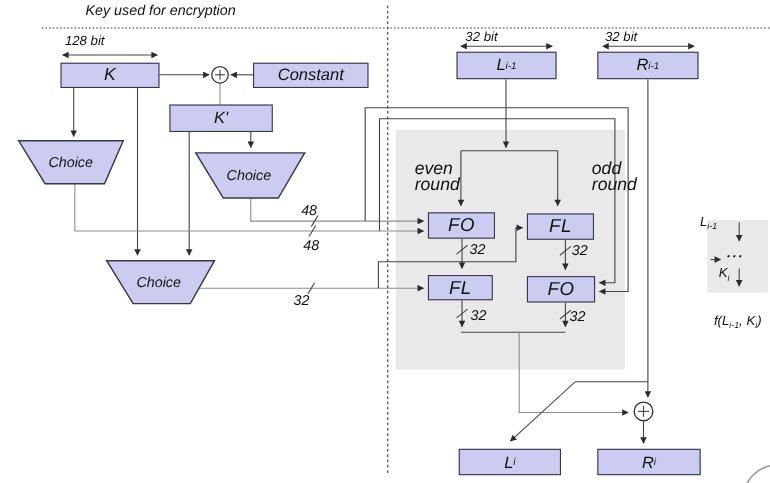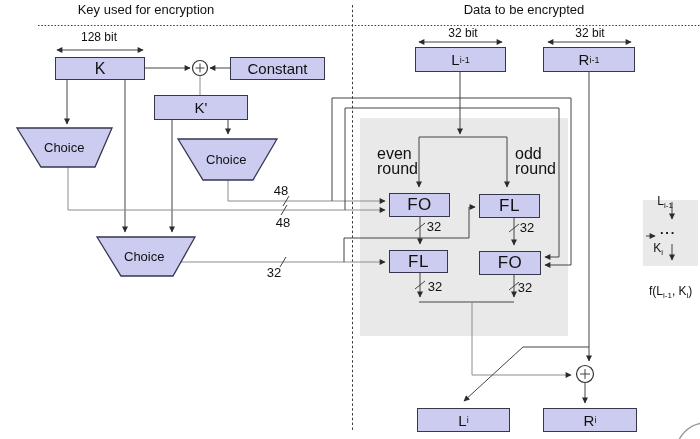--- a/index.html
+++ b/index.html
@@ -1,18 +1,18 @@
 <!DOCTYPE html>
 <html style="--box-fill: #ccccf0; --box-border: #36364f; --panel: #e9e9e9; --line: #444444; --bus: #8c8c8c;"><head>
 <meta charset="utf-8">
 <style>
   html,body{margin:0;padding:0;background:#fff;}
   #stage{
     position:relative;width:700px;height:439px;background:#fff;overflow:hidden;
-    font-family:"Liberation Sans", sans-serif;color:#111;
+    font-family:"Liberation Sans", sans-serif;color:#111;font-style:italic;
   }
   #stage svg{position:absolute;left:0;top:0;}
   .ln{stroke:var(--line,#444);fill:none;stroke-width:1;}
   .bus{stroke:var(--bus,#8c8c8c);}
   .guide{stroke:#3a3a3a;}
   .shape{fill:var(--box-fill,#ccccf0);stroke:var(--box-border,#36364f);stroke-width:1.3;}
   .panel{fill:var(--panel,#e9e9e9);stroke:none;}
   .xorc{fill:#fff;stroke:#333;stroke-width:1.2;}
   .arc{fill:none;stroke:#9a9a9a;stroke-width:1.4;}
   .lbl{position:absolute;font-size:13px;line-height:14px;white-space:pre;}
@@ -22,21 +22,21 @@
     display:flex;align-items:center;justify-content:center;font-size:15px;
   }
   .box sub, .lbl sub{font-size:9px;line-height:0;}
   .fn{font-size:17px;letter-spacing:0.5px;}
   .choice-lbl{font-size:13px;}
   .round-lbl{font-size:16px;line-height:15px;}
   .buslbl{font-size:13px;width:24px;text-align:center;}
   .mini{font-size:12px;}
   .mini sub{font-size:8px;line-height:0;}
   .hdr{font-size:13px;width:180px;text-align:center;}
-  .bits{font-size:12px;width:80px;text-align:center;}
+  .bits{font-size:12px;width:80px;}
 </style>
 </head>
 <body>
 
 <div id="stage">
 
   <svg width="700" height="439" viewBox="0 0 700 439">
     <defs>
       <marker id="ah" viewBox="0 0 10 10" refX="9" refY="5" markerWidth="7.5" markerHeight="6" orient="auto-start-reverse" markerUnits="strokeWidth">
         <path d="M0,0 L10,5 L0,10 z" fill="#2b2b2b"></path>
@@ -108,28 +108,27 @@
     <g>
       <circle class="xorc" cx="585" cy="374" r="8.5"></circle>
       <line class="ln" x1="580" y1="374" x2="590" y2="374"></line>
       <line class="ln" x1="585" y1="369" x2="585" y2="379"></line>
     </g>
 
     <circle class="arc" cx="706" cy="453" r="30"></circle>
   </svg>
 
   <div class="lbl hdr" style="left:56px;top:3px;">Key used for encryption</div>
-  <div class="lbl hdr" style="left:434px;top:3px;">Data to be encrypted</div>
 
   <div class="lbl bits" style="left:59px;top:30px;">128 bit</div>
   <div class="lbl bits" style="left:423px;top:26px;">32 bit</div>
   <div class="lbl bits" style="left:550px;top:26px;">32 bit</div>
 
   <div class="box" style="left:55px;top:57px;width:90px;height:23px;font-size:16px;">K</div>
-  <div class="box" style="left:230px;top:57px;width:95px;height:23px;">Constant</div>
+  <div class="box" style="left:230px;top:57px;width:105px;height:23px;">Constant</div>
   <div class="box" style="left:154px;top:95px;width:94px;height:25px;">K'</div>
 
   <div class="lbl choice-lbl" style="left:44px;top:141px;">Choice</div>
   <div class="lbl choice-lbl" style="left:206px;top:153px;">Choice</div>
   <div class="lbl choice-lbl" style="left:124px;top:250px;">Choice</div>
 
   <div class="lbl buslbl" style="left:269px;top:184px;">48</div>
   <div class="lbl buslbl" style="left:271px;top:216px;">48</div>
   <div class="lbl buslbl" style="left:262px;top:266px;">32</div>
   <div class="lbl buslbl" style="left:422px;top:220px;">32</div>
@@ -140,37 +139,37 @@
   <div class="box" style="left:415px;top:47px;width:91px;height:25px;">
     <span>L</span>
       <sub>i-1</sub>
   </div>
   <div class="box" style="left:543px;top:47px;width:92px;height:25px;">
     <span>R</span>
       <sub>i-1</sub>
   </div>
 
   <div class="lbl round-lbl" style="left:377px;top:146px;"><span>even</span><br><span>round</span></div>
-  <div class="lbl round-lbl" style="left:515px;top:146px;"><span>odd</span><br><span>round</span></div>
+  <div class="lbl round-lbl" style="left:538px;top:146px;"><span>odd</span><br><span>round</span></div>
 
   <div class="box fn" style="left:389px;top:193px;width:61px;height:24px;">FO</div>
   <div class="box fn" style="left:479px;top:194px;width:61px;height:24px;">FL</div>
   <div class="box fn" style="left:389px;top:250px;width:59px;height:23px;">FL</div>
   <div class="box fn" style="left:479px;top:251px;width:62px;height:24px;">FO</div>
 
   <div class="box" style="left:417px;top:408px;width:93px;height:24px;">
     <span>L</span>
       <sub>i</sub>
   </div>
   <div class="box" style="left:543px;top:408px;width:94px;height:24px;">
     <span>R</span>
       <sub>i</sub>
   </div>
 
-  <div class="lbl mini" style="left:644px;top:180px;">
+  <div class="lbl mini" style="left:623px;top:180px;">
     <span>L</span><sub>i-1</sub>
   </div>
   <div class="lbl mini" style="left:640px;top:227px;">
     <span>K</span><sub>i</sub>
   </div>
   <div class="lbl mini" style="left:660px;top:226px;font-size:13px;font-weight:bold;letter-spacing:1px;">···</div>
   <div class="lbl mini" style="left:624px;top:270px;width:80px;text-align:center;">
     <span>f(L</span><sub>i-1</sub><span>, K</span><sub>i</sub><span>)</span>
   </div>
 

